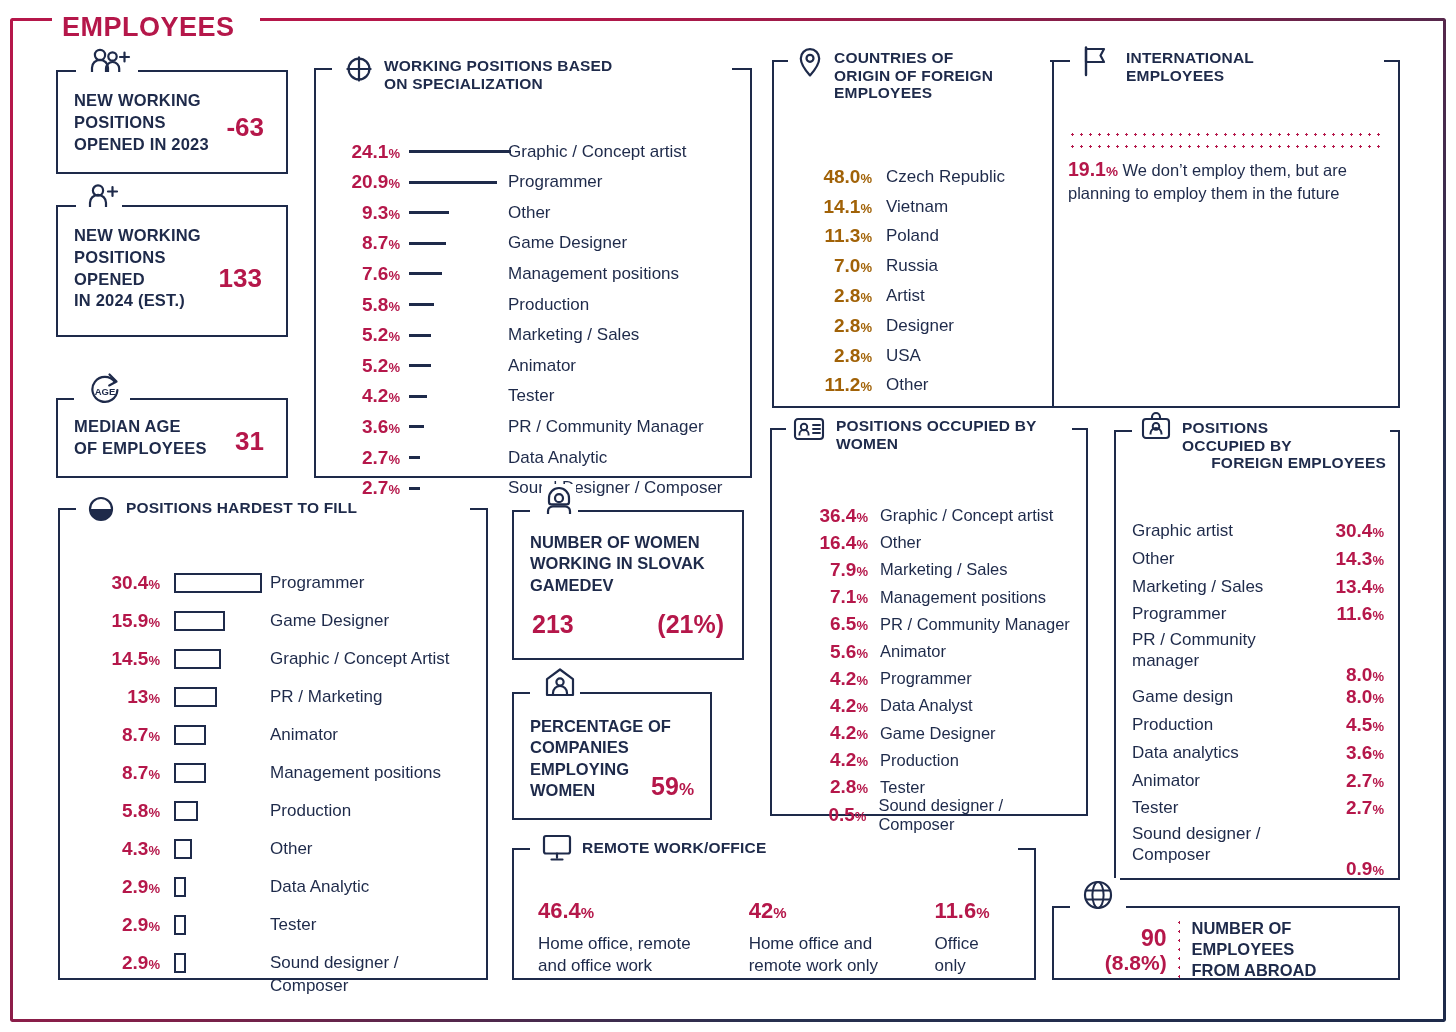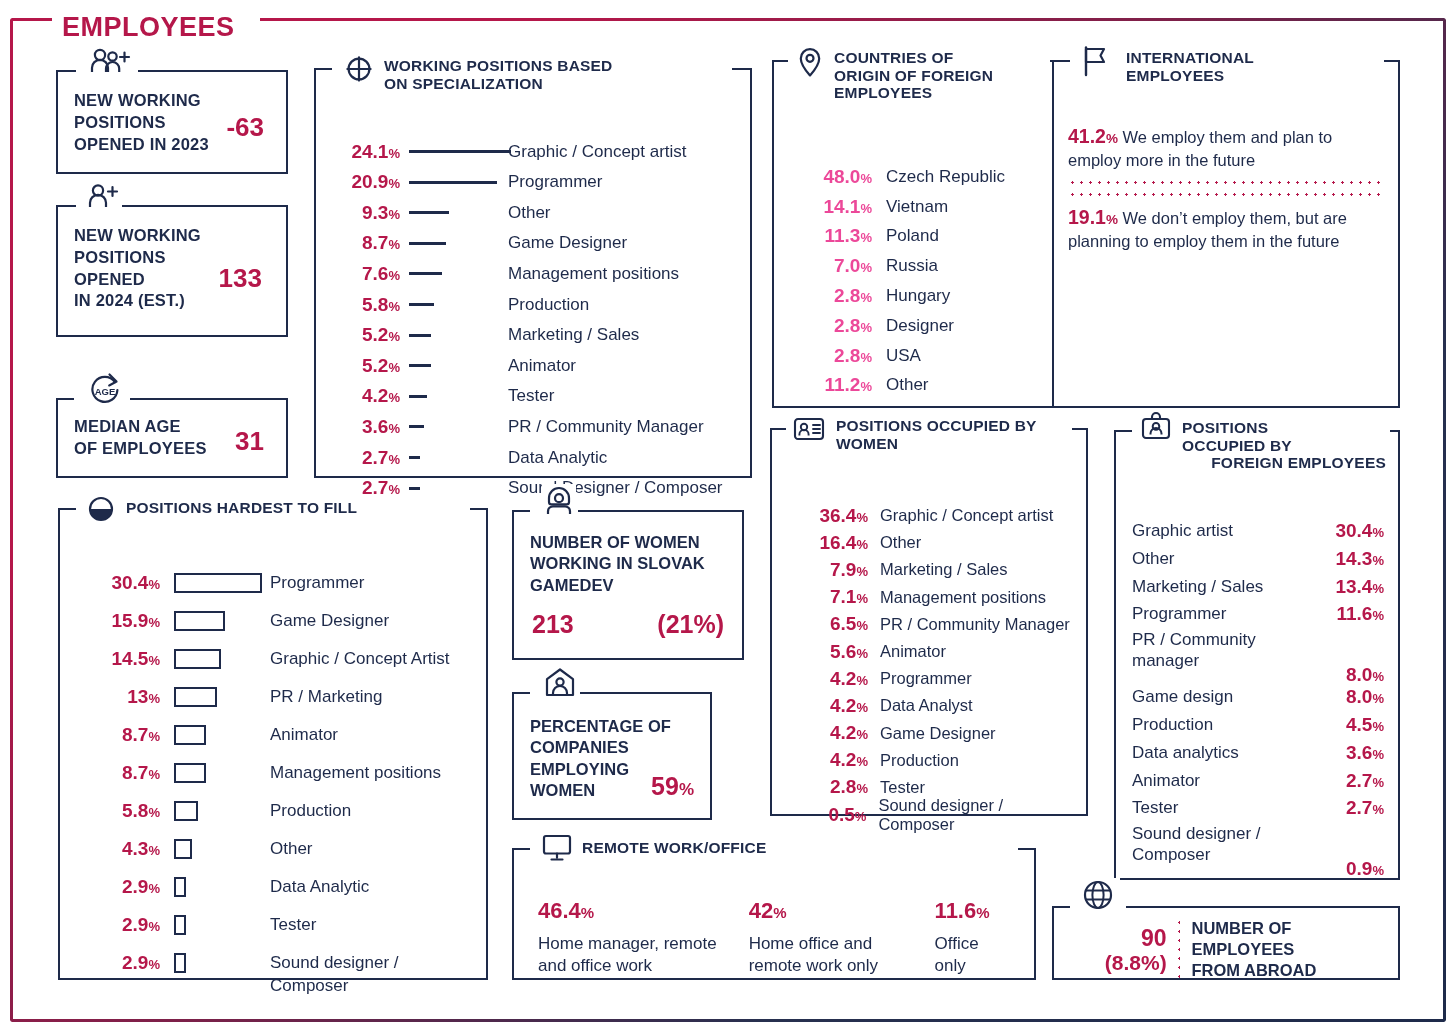--- a/index.html
+++ b/index.html
@@ -80,21 +80,21 @@
   #spec-list .row{height:30.6px;align-items:flex-end;}
   #spec-list .v{width:72px;text-align:right;font-size:19px;font-weight:bold;color:#b5174a;}
   #spec-list .v .sm{font-size:13px;}
   #spec-list .bar{height:3px;background:#1e2a4a;margin-left:9px;border-radius:0;}
   #spec-list .n{position:absolute;left:180px;font-size:17px;color:#1e2a4a;}
   #spec-list .rowin{position:relative;display:flex;align-items:center;width:100%;}
 
   
   #countries-list{position:absolute;left:10px;top:100px;right:6px;}
   #countries-list .row{height:29.8px;align-items:center;}
-  #countries-list .v{width:88px;text-align:right;font-size:19px;font-weight:bold;color:#ec4899;}
+  #countries-list .v{width:88px;text-align:right;font-size:19px;font-weight:bold;color:#a16207;}
   #countries-list .v .sm{font-size:13px;}
   #countries-list .n{margin-left:14px;font-size:17px;color:#1e2a4a;}
 
   
   #intl-list{position:absolute;left:14px;top:62px;right:12px;}
   .intl-item{font-size:16.5px;color:#1e2a4a;line-height:1.33;}
   .intl-item b{font-size:19.5px;font-weight:bold;color:#b5174a;}
   .intl-item b .sm{font-size:13.5px;}
   .dotrule{
     height:3px;margin:9px 0 9px 0;
@@ -339,21 +339,21 @@
         <div class="row">
           <span class="v">11.3<span class="sm">%</span></span>
           <div class="n">Poland</div>
         </div>
         <div class="row">
           <span class="v">7.0<span class="sm">%</span></span>
           <div class="n">Russia</div>
         </div>
         <div class="row">
           <span class="v">2.8<span class="sm">%</span></span>
-          <div class="n">Hungary</div>
+          <div class="n">Artist</div>
         </div>
         <div class="row">
           <span class="v">2.8<span class="sm">%</span></span>
           <div class="n">Designer</div>
         </div>
         <div class="row">
           <span class="v">2.8<span class="sm">%</span></span>
           <div class="n">USA</div>
         </div>
         <div class="row">
@@ -369,21 +369,20 @@
       <svg width="32" height="33" viewBox="0 0 32 33">
         <path d="M7 4 H25 L21.5 10.5 L25 17 H7 z" fill="none" stroke="#1e2a4a" stroke-width="2.2" stroke-linejoin="round"></path>
         <path d="M7 2.5 V30" stroke="#1e2a4a" stroke-width="2.4" stroke-linecap="round"></path>
       </svg>
     </div>
     <div class="card-title" style="left:68px;top:-13px;">
       <div>INTERNATIONAL</div>
       <div>EMPLOYEES</div>
     </div>
     <div id="intl-list">
-        <div class="intl-item"><b>41.2<span class="sm">%</span></b> We employ them and plan to employ more in the future</div>
         <div class="dotrule"></div>
         <div class="dotrule"></div>
         <div class="intl-item"><b>19.1<span class="sm">%</span></b> We don’t employ them, but are planning to employ them in the future</div>
       </div>
   </div>
 
   <div class="card" style="left:58px;top:508px;width:430px;height:472px;">
     <div class="head-gap" style="left:16px;right:16px;"></div>
     <div class="card-icon" style="left:26px;top:-16px;width:30px;height:30px;">
       <svg width="28" height="28" viewBox="0 0 28 28">
@@ -652,21 +651,21 @@
       <svg width="32" height="30" viewBox="0 0 32 30">
         <rect x="3" y="3" width="26" height="17.5" rx="2" fill="none" stroke="#1e2a4a" stroke-width="2.2"></rect>
         <path d="M16 20.5 v4 M10.5 26.5 h11" stroke="#1e2a4a" stroke-width="2.2" stroke-linecap="round"></path>
       </svg>
     </div>
     <div class="card-title" style="left:64px;top:-11px;">REMOTE WORK/OFFICE</div>
     <div id="remote-cols">
         <div class="col" style="width: 222px;">
           <div class="rv">46.4<span class="sm">%</span></div>
           <div class="rn">
-            <div>Home manager, remote</div>
+            <div>Home office, remote</div>
             <div>and office work</div>
           </div>
         </div>
         <div class="col" style="width: 196px;">
           <div class="rv">42<span class="sm">%</span></div>
           <div class="rn">
             <div>Home office and</div>
             <div>remote work only</div>
           </div>
         </div>

